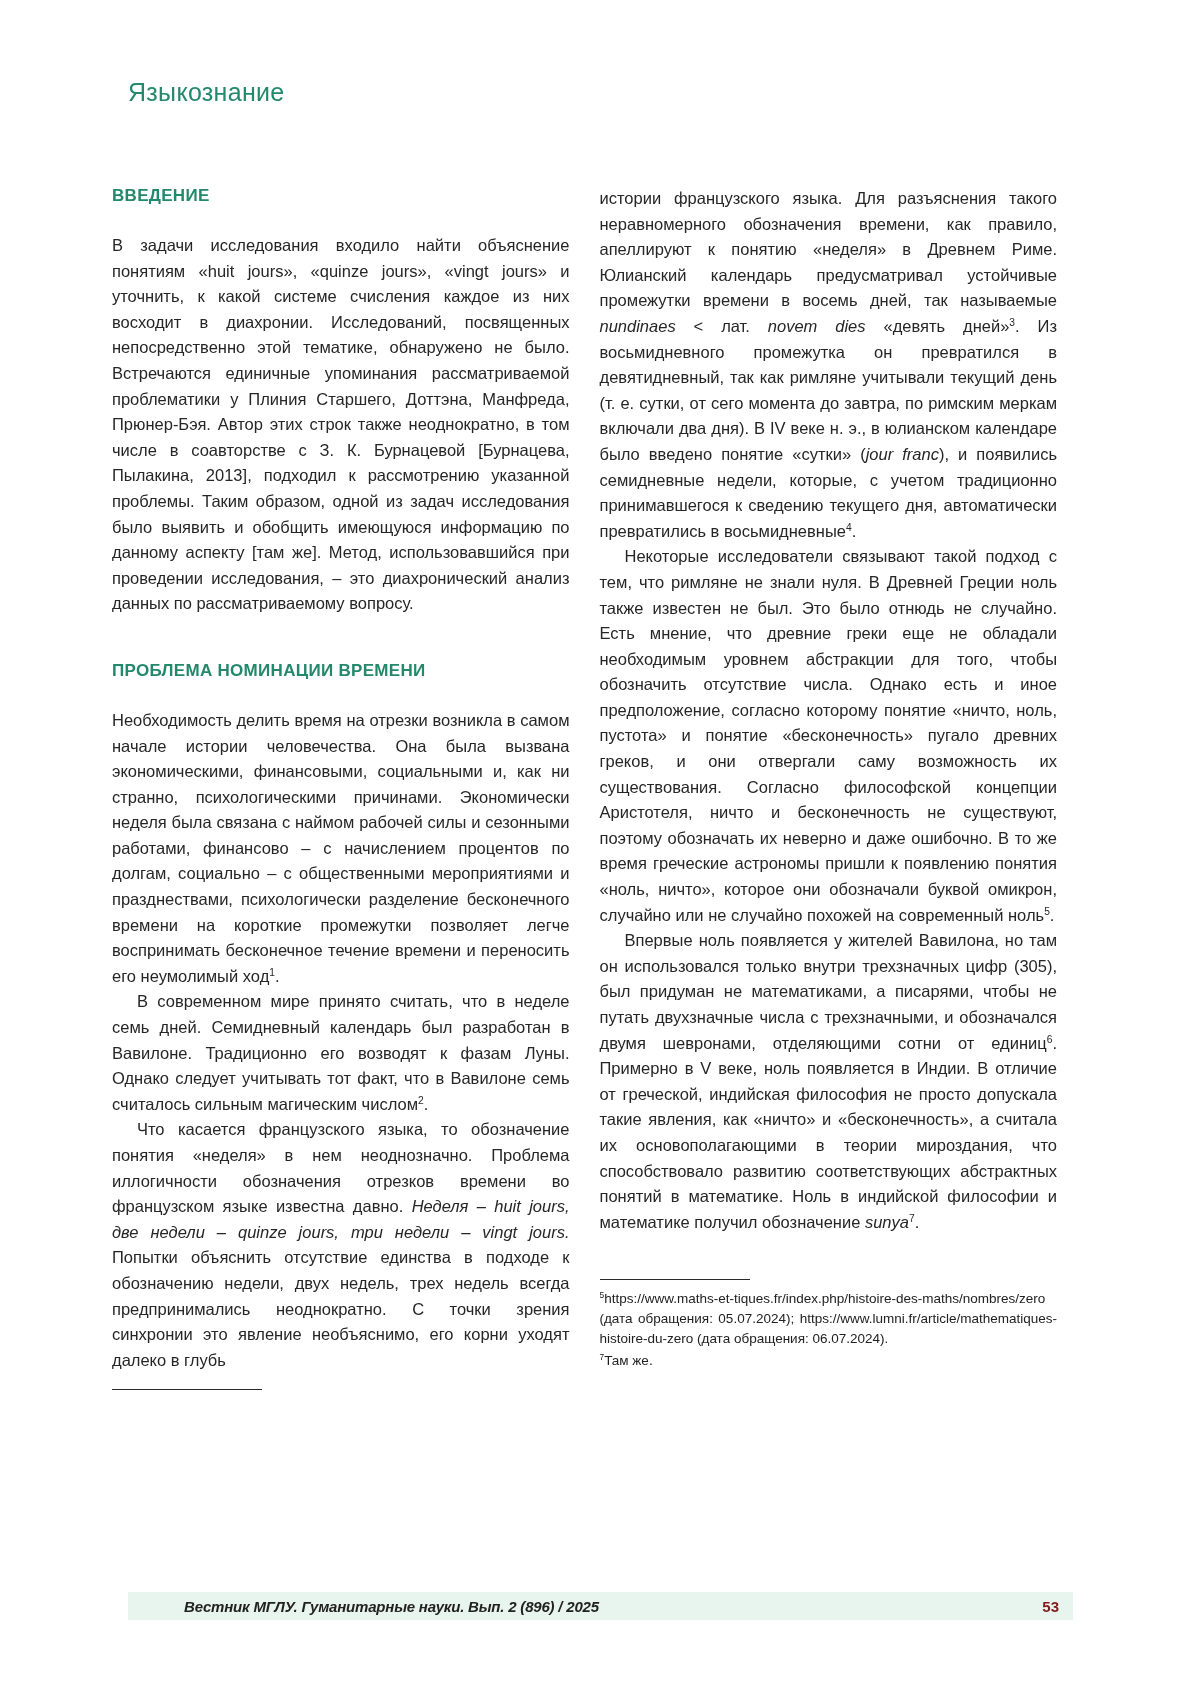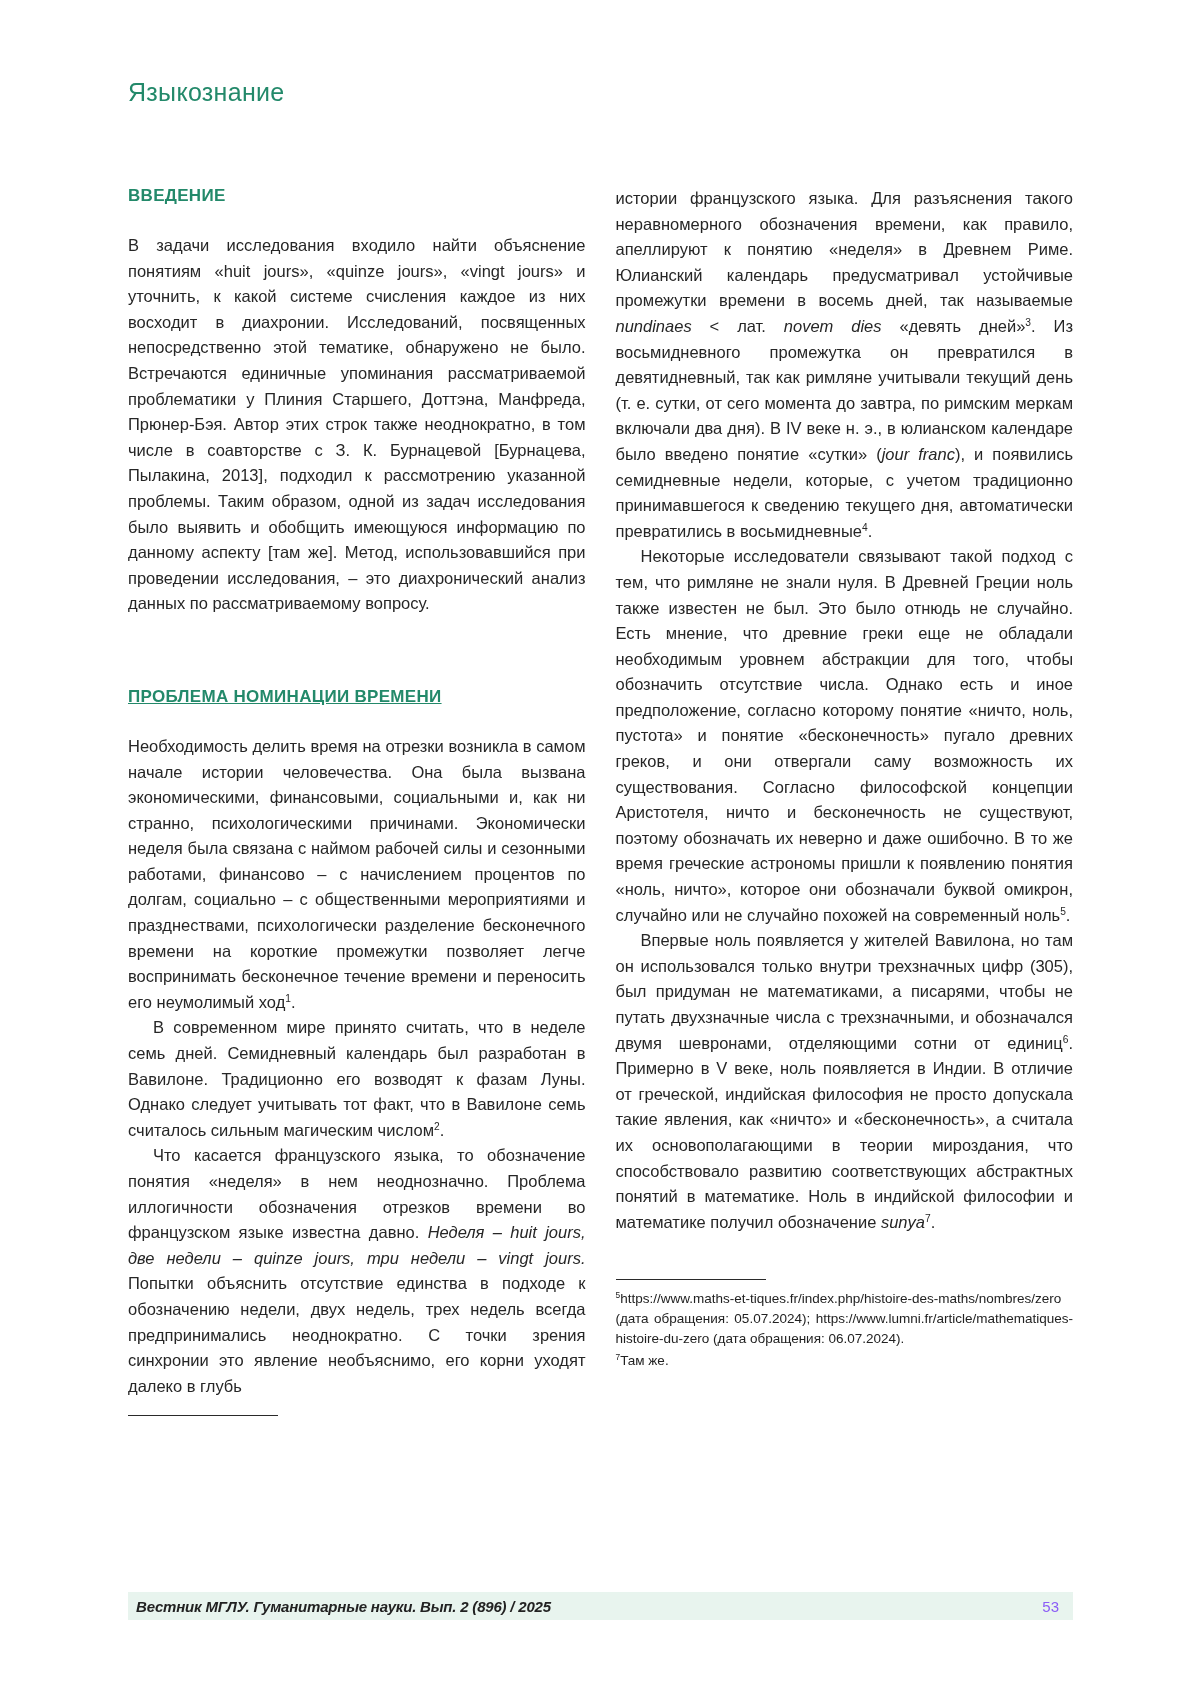--- a/index.html
+++ b/index.html
@@ -17,31 +17,31 @@
     overflow:hidden;
   }
   .kicker{
     position:absolute;left:128px;top:78px;
     margin:0;
     font-size:25px;font-weight:400;
     color:var(--accent-green);
     letter-spacing:.3px;
   }
   .columns{
-    position:absolute;left:128px;top:186px;width:945px;
+    position:absolute;left:112px;top:186px;width:945px;
     display:flex;gap:30px;
   }
   .col{flex:1;min-width:0;}
   h2.section{
     margin:0 0 27px 0;
     font-size:17px;font-weight:700;
     color:var(--accent-green);
     letter-spacing:.3px;
   }
-  h2.section.second{margin-top:70px;text-decoration:underline;}
+  h2.section.second{margin-top:44px;}
   p.body{
     margin:0;
     font-size:16.5px;line-height:25.6px;
     text-align:justify;
     color:var(--text-color);
   }
   p.body.indent{text-indent:25px;}
   p.body i{font-style:italic;}
   sup{font-size:62%;line-height:0;vertical-align:super;}
   .footnotes{
@@ -59,24 +59,24 @@
   }
   .fn{margin:0 0 2px 0;}
   .footer-bar{
     position:absolute;left:128px;top:1592px;width:945px;height:28px;
     background:var(--footer-bg);
     display:flex;align-items:center;justify-content:space-between;
     padding:0 14px 0 8px;box-sizing:border-box;
   }
   .footer-journal{
     font-size:15px;font-style:italic;font-weight:700;
-    letter-spacing:-0.2px;color:#222222;
+    letter-spacing:-0.2px;color:#222222;margin-left:48px;
   }
   .footer-page{
-    font-size:15px;font-weight:400;color:#8b5cf6;
+    font-size:15px;font-weight:700;color:#7f1d1d;
   }
 </style>
 </head>
 <body>
 
 <div class="page">
 
   <h1 class="kicker">Языкознание</h1>
 
   <div class="columns">

